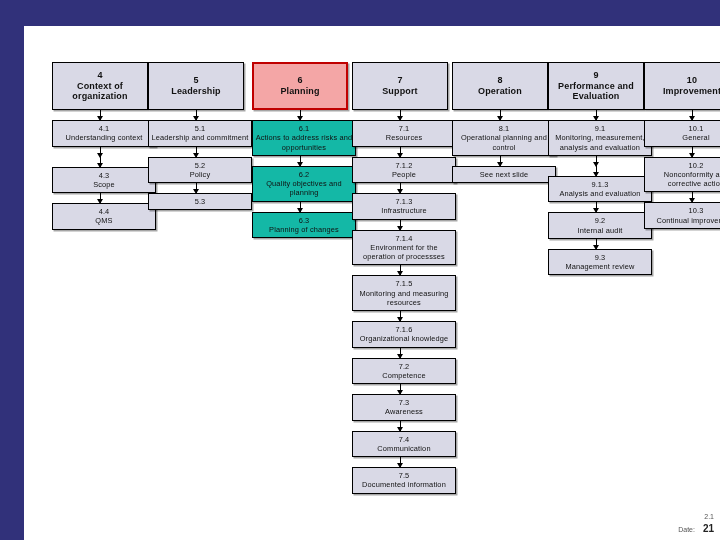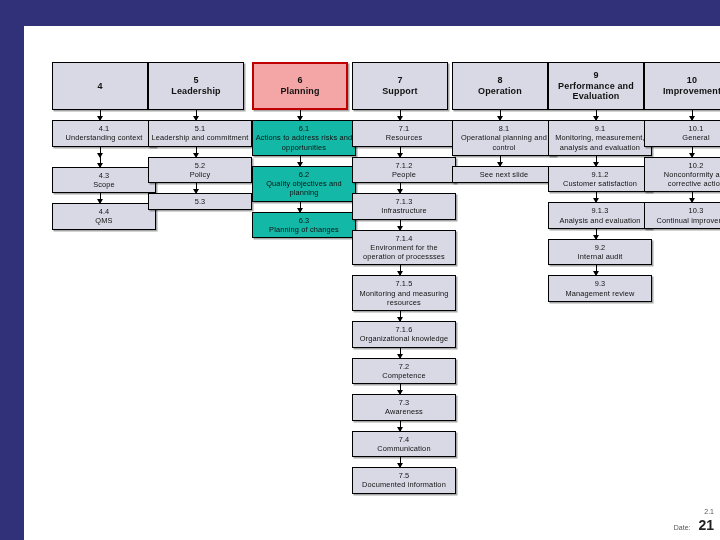--- a/index.html
+++ b/index.html
@@ -100,40 +100,41 @@
   
   #page-meta{
     position:absolute;
     right:6px;bottom:4px;
     text-align:right;
     font-size:7px;
     color:#555555;
     line-height:1.4;
   }
   #page-meta .num{
-    font-size:14px;
+    font-size:10px;
     color:#222222;
     font-weight:bold;
     display:inline-block;
     margin-left:6px;
   }
   .meta-row{white-space:nowrap;}
 </style>
 </head>
 <body>
 
 <div id="top-band"></div>
 <div id="left-band"></div>
 <div id="vertical-title">ISO/TC 176/SC 2/ N1282</div>
 
 <div id="diagram">
     <div class="col" style="left: 28px;">
       <div class="box header">
         <div>
           <div>4</div>
+          <div>Context of organization</div>
         </div>
       </div>
       <div class="connector arrow"></div>
       <div class="box plain">
         <div>4.1</div>
         <div>Understanding context</div>
       </div>
       <div class="connector arrow"></div>
       <div class="connector arrow"></div>
       <div class="box plain">
@@ -272,24 +273,20 @@
           <div>9</div>
           <div>Performance and Evaluation</div>
         </div>
       </div>
       <div class="connector arrow"></div>
       <div class="box plain">
         <div>9.1</div>
         <div>Monitoring, measurement, analysis and evaluation</div>
       </div>
       <div class="connector arrow"></div>
-      <div class="box plain">
-        <div>9.1.2</div>
-        <div>Customer satisfaction</div>
-      </div>
       <div class="connector arrow"></div>
       <div class="box plain">
         <div>9.1.3</div>
         <div>Analysis and evaluation</div>
       </div>
       <div class="connector arrow"></div>
       <div class="box plain">
         <div>9.2</div>
         <div>Internal audit</div>
       </div>

